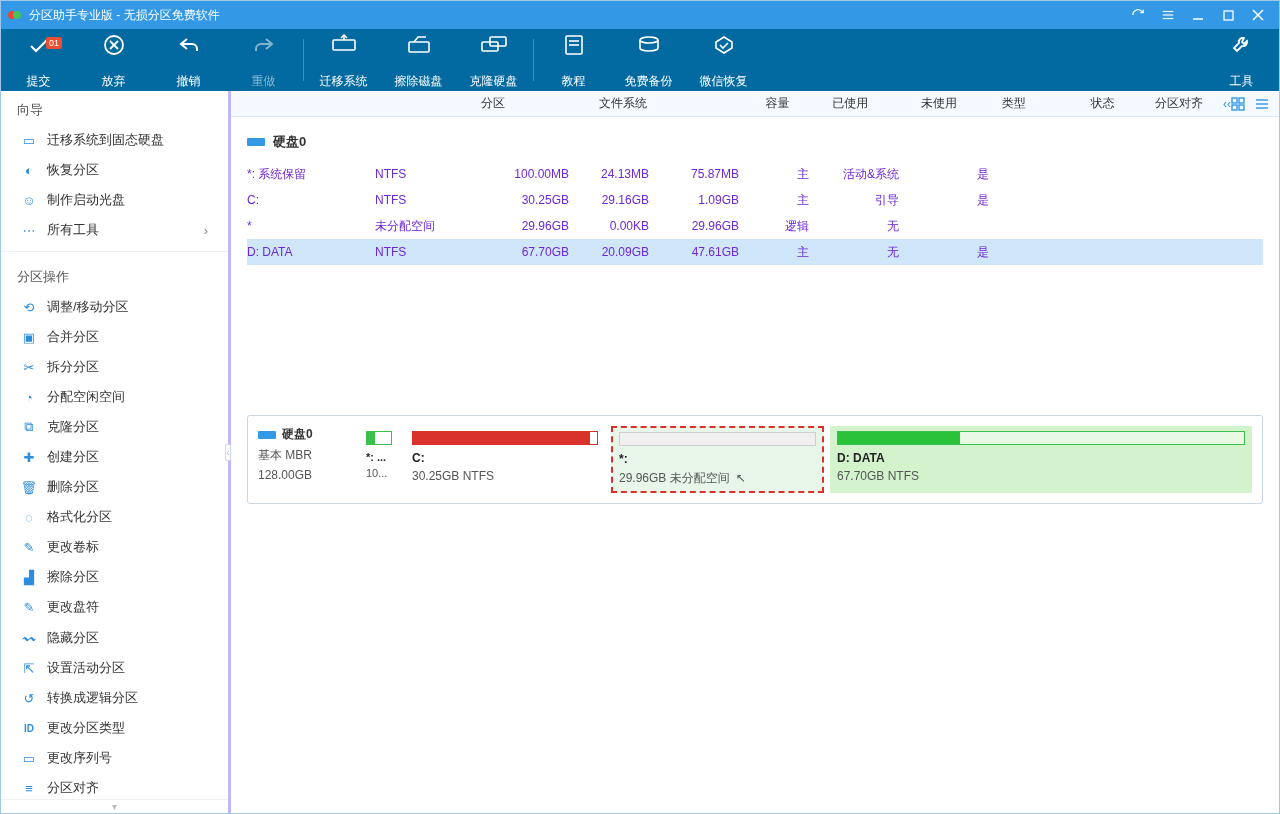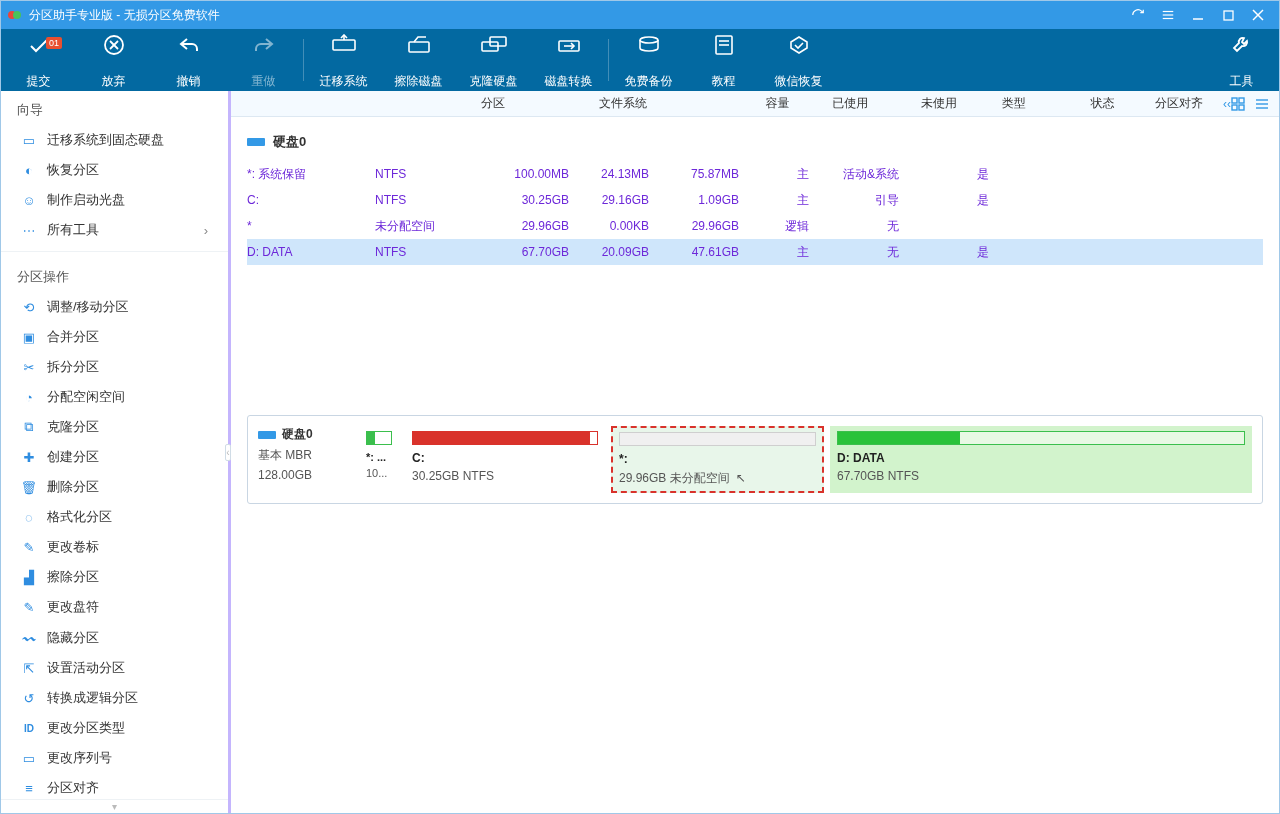--- a/index.html
+++ b/index.html
@@ -205,49 +205,39 @@
   </div>
   <div class="tb-btn">
     <span class="ico">
         <svg width="26" height="22" viewBox="0 0 26 22" fill="none" stroke="#fff" stroke-width="1.6">
           <rect x="1" y="8" width="16" height="9" rx="1"></rect>
           <rect x="9" y="3" width="16" height="9" rx="1"></rect>
         </svg>
       </span>
     <span class="lbl">克隆硬盘</span>
   </div>
-  <div class="tb-btn">
-    <span class="ico">
-        <svg width="26" height="22" viewBox="0 0 26 22" fill="none" stroke="#fff" stroke-width="1.6">
-          <rect x="3" y="7" width="20" height="10" rx="1"></rect>
-          <path d="M8 12 h10"></path>
-          <polyline points="15,9 18,12 15,15"></polyline>
-        </svg>
-      </span>
-    <span class="lbl">磁盘转换</span>
-  </div>
   <div class="tb-sep"></div>
-  <div class="tb-btn">
-    <span class="ico">
-        <svg width="24" height="22" viewBox="0 0 24 22" fill="none" stroke="#fff" stroke-width="1.6">
-          <ellipse cx="12" cy="6" rx="9" ry="3"></ellipse>
-          <path d="M3 6 v8 a9 3 0 0 0 18 0 v-8"></path>
-        </svg>
-      </span>
-    <span class="lbl">免费备份</span>
-  </div>
   <div class="tb-btn">
     <span class="ico">
         <svg width="22" height="22" viewBox="0 0 22 22" fill="none" stroke="#fff" stroke-width="1.6">
           <rect x="3" y="2" width="16" height="18" rx="1"></rect>
           <line x1="6" y1="7" x2="16" y2="7"></line>
           <line x1="6" y1="11" x2="16" y2="11"></line>
         </svg>
       </span>
     <span class="lbl">教程</span>
+  </div>
+  <div class="tb-btn">
+    <span class="ico">
+        <svg width="24" height="22" viewBox="0 0 24 22" fill="none" stroke="#fff" stroke-width="1.6">
+          <ellipse cx="12" cy="6" rx="9" ry="3"></ellipse>
+          <path d="M3 6 v8 a9 3 0 0 0 18 0 v-8"></path>
+        </svg>
+      </span>
+    <span class="lbl">免费备份</span>
   </div>
   <div class="tb-btn">
     <span class="ico">
         <svg width="24" height="22" viewBox="0 0 24 22" fill="none" stroke="#fff" stroke-width="1.6">
           <path d="M12 3 l8 5 v6 l-8 5 l-8 -5 v-6 z"></path>
           <path d="M8 11 l3 3 l5 -5"></path>
         </svg>
       </span>
     <span class="lbl">微信恢复</span>
   </div>

